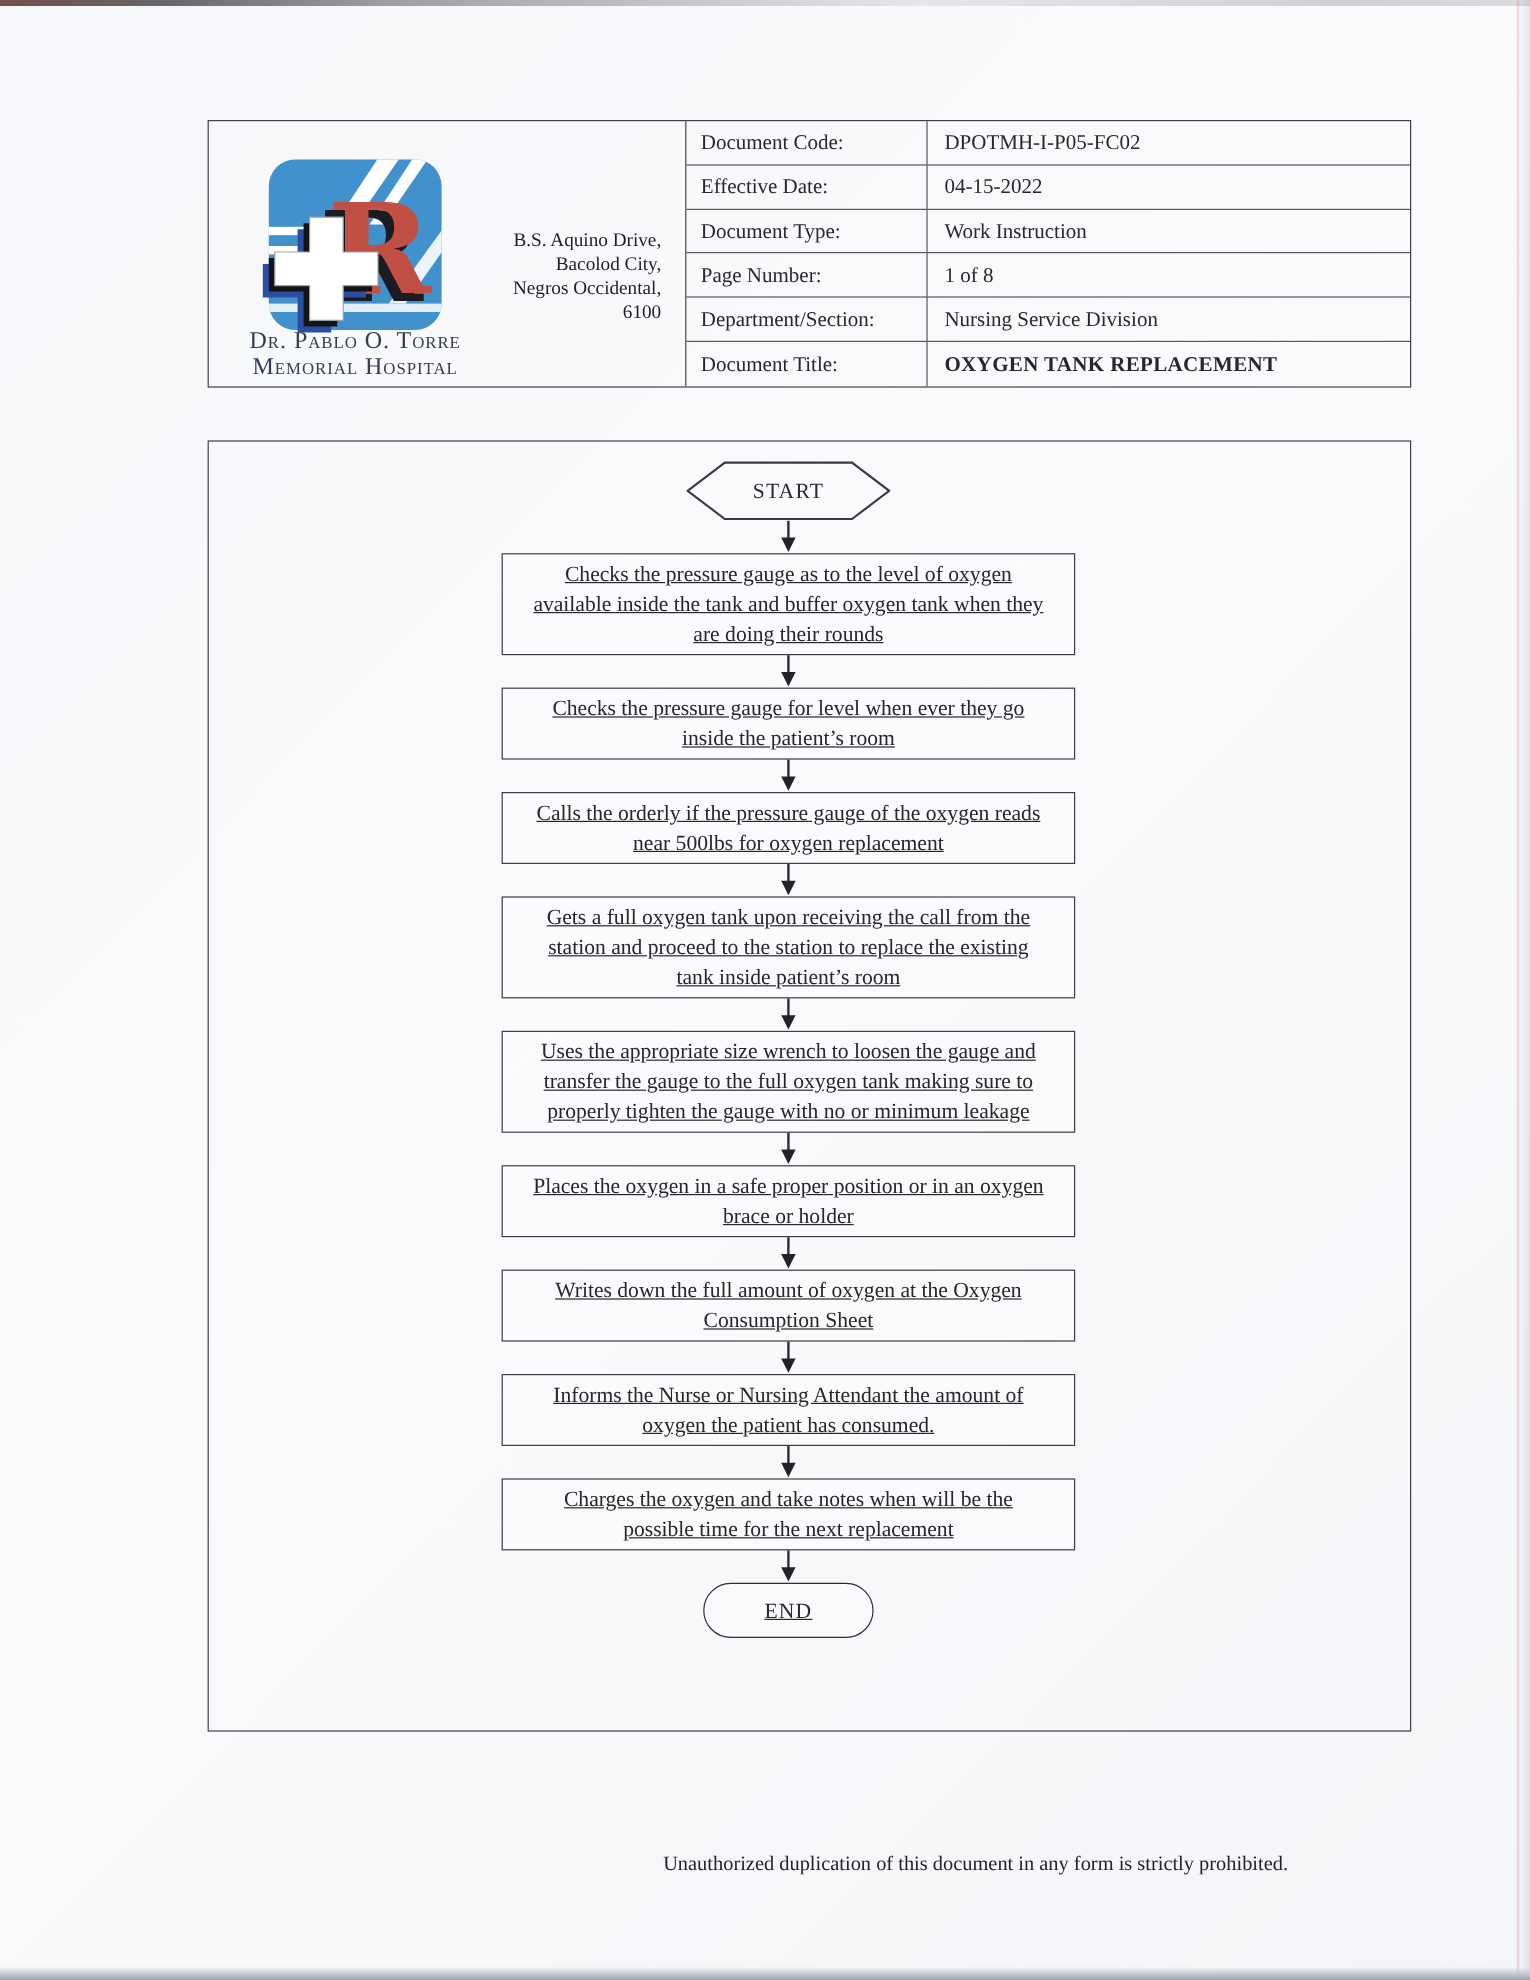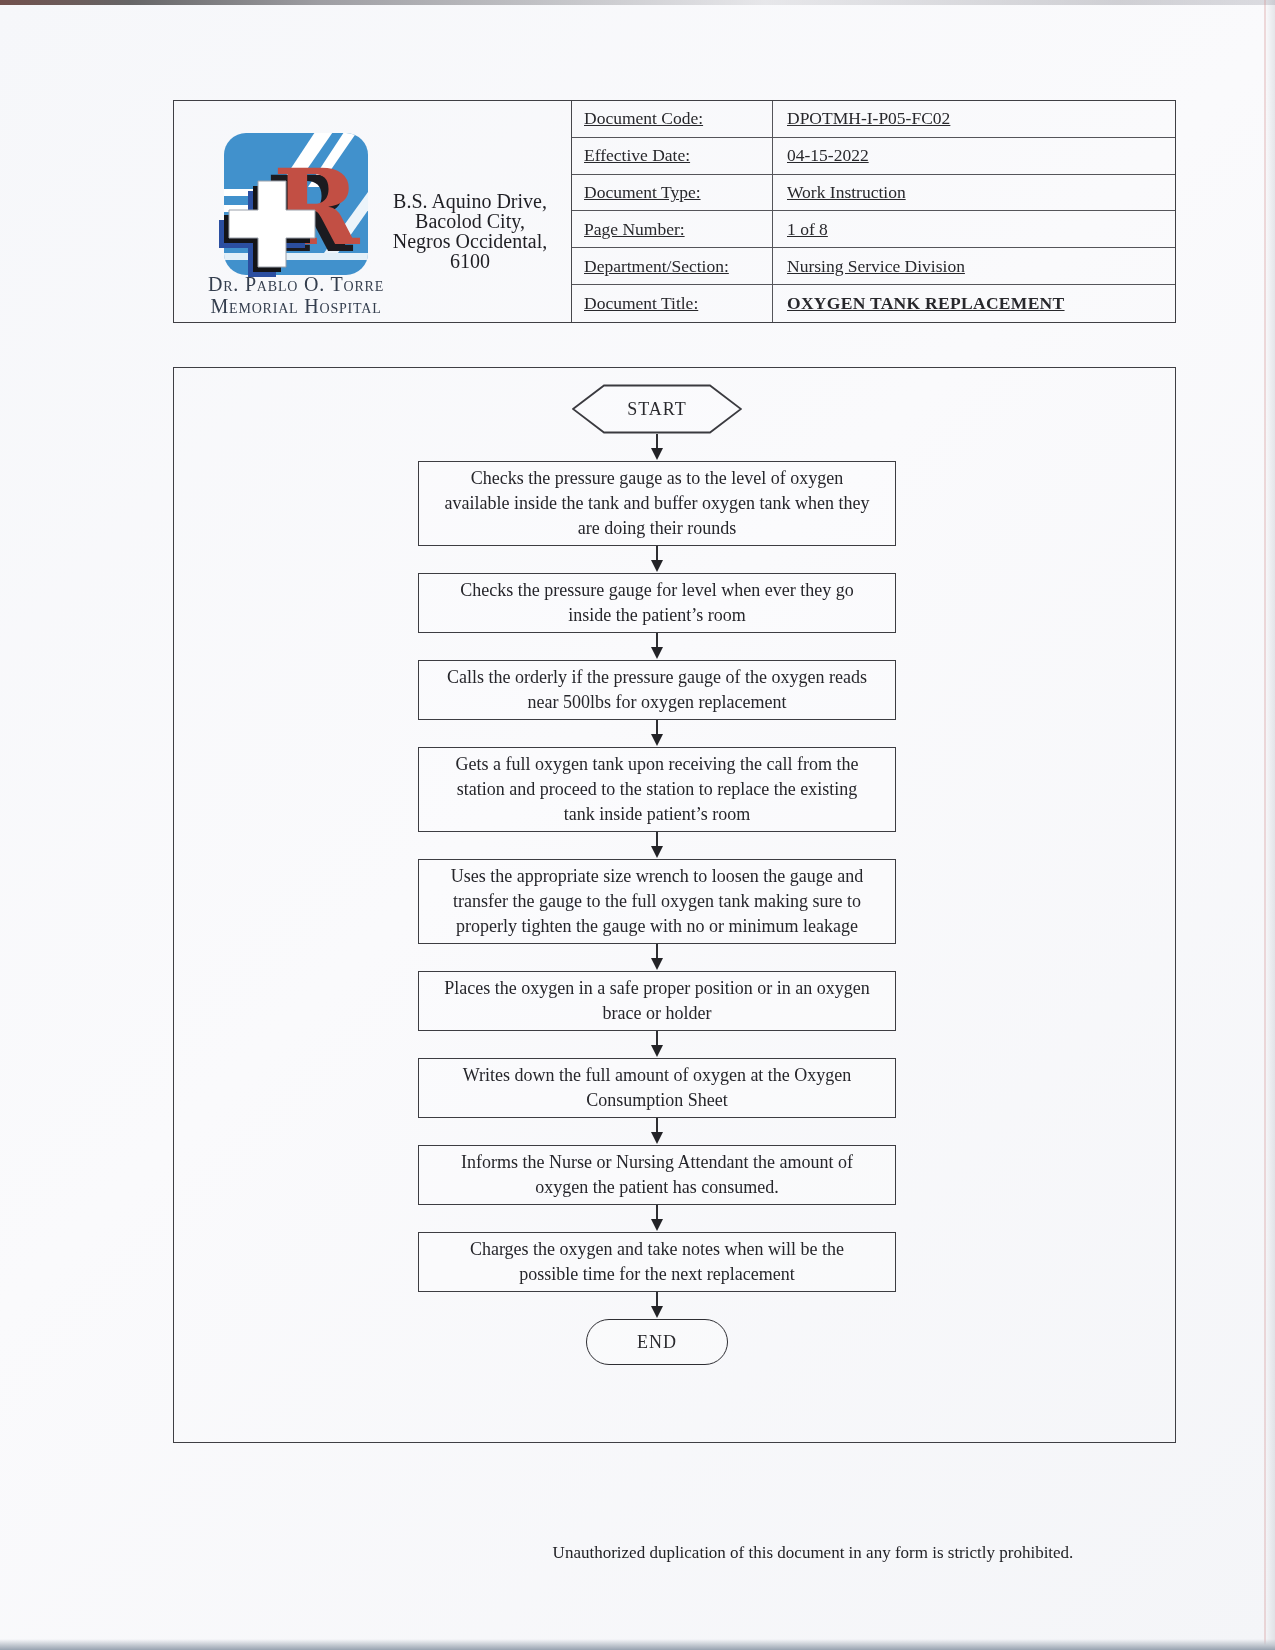--- a/index.html
+++ b/index.html
@@ -25,40 +25,40 @@
     background:rgba(210,140,140,.30);}
 
   
   .doc-header{position:absolute;left:173px;top:100px;width:1003px;height:223px;
     border:1.6px solid #3f3f44;}
   .brand-cell{position:absolute;left:0;top:0;width:397px;height:100%;}
   .logo{position:absolute;left:42px;top:28px;}
   .hospital-name{position:absolute;left:0;top:172px;width:244px;text-align:center;
     font-variant:small-caps;font-size:20px;line-height:22px;letter-spacing:.8px;
     color:#343e4e;}
-  .address-cell{position:absolute;left:215px;top:90px;width:162px;text-align:center;
-    font-size:20px;line-height:20px;color:#1f1f24;}
+  .address-cell{position:absolute;left:215px;top:90px;width:162px;text-align:right;
+    font-size:16px;line-height:20px;color:#1f1f24;}
   .meta-table{position:absolute;left:397px;top:0;right:0;bottom:0;
     border-left:1.5px solid #47474c;
-    display:grid;grid-template-columns:201px 1fr;grid-template-rows:repeat(6,1fr);text-decoration:underline;}
+    display:grid;grid-template-columns:201px 1fr;grid-template-rows:repeat(6,1fr);}
   .m-label,.m-value{display:flex;align-items:center;font-size:17.5px;
     border-bottom:1.4px solid #55555a;}
   .m-label{padding-left:12px;border-right:1.4px solid #55555a;}
   .m-value{padding-left:14px;}
   .row-last{border-bottom:none;}
   .bold{font-weight:bold;letter-spacing:.3px;}
 
   
   .flowchart{position:absolute;left:173px;top:367px;width:1003px;height:1076px;
     border:1.6px solid #3f3f44;}
   .fc-title-band{height:54px;border-bottom:1.5px solid #3f3f44;
     display:flex;align-items:center;justify-content:center;
     font-size:23px;font-weight:bold;letter-spacing:1px;color:#1e1e22;}
   .fc-column{margin-left:244px;margin-top:16px;width:478px;
-    display:flex;flex-direction:column;align-items:center;}
+    display:flex;flex-direction:column;align-items:center;text-decoration:underline;}
   .hexagon{position:relative;width:170px;height:50px;}
   .hexagon svg{position:absolute;inset:0;}
   .hexagon .lbl{position:absolute;inset:0;display:flex;align-items:center;justify-content:center;
     font-size:18px;letter-spacing:1px;color:#2a2a2e;}
   .step-box{width:478px;border:1.6px solid #3d3d42;padding:4px 24px;
     font-size:18px;line-height:25px;text-align:center;color:#26262b;background:rgba(255,255,255,.25);}
   .arrow{position:relative;width:100%;height:27px;flex:none;}
   .arrow::before{content:'';position:absolute;left:50%;top:0;width:2px;height:16px;
     background:#2e2e32;transform:translateX(-50%);}
   .arrow::after{content:'';position:absolute;left:50%;top:14px;transform:translateX(-50%);

